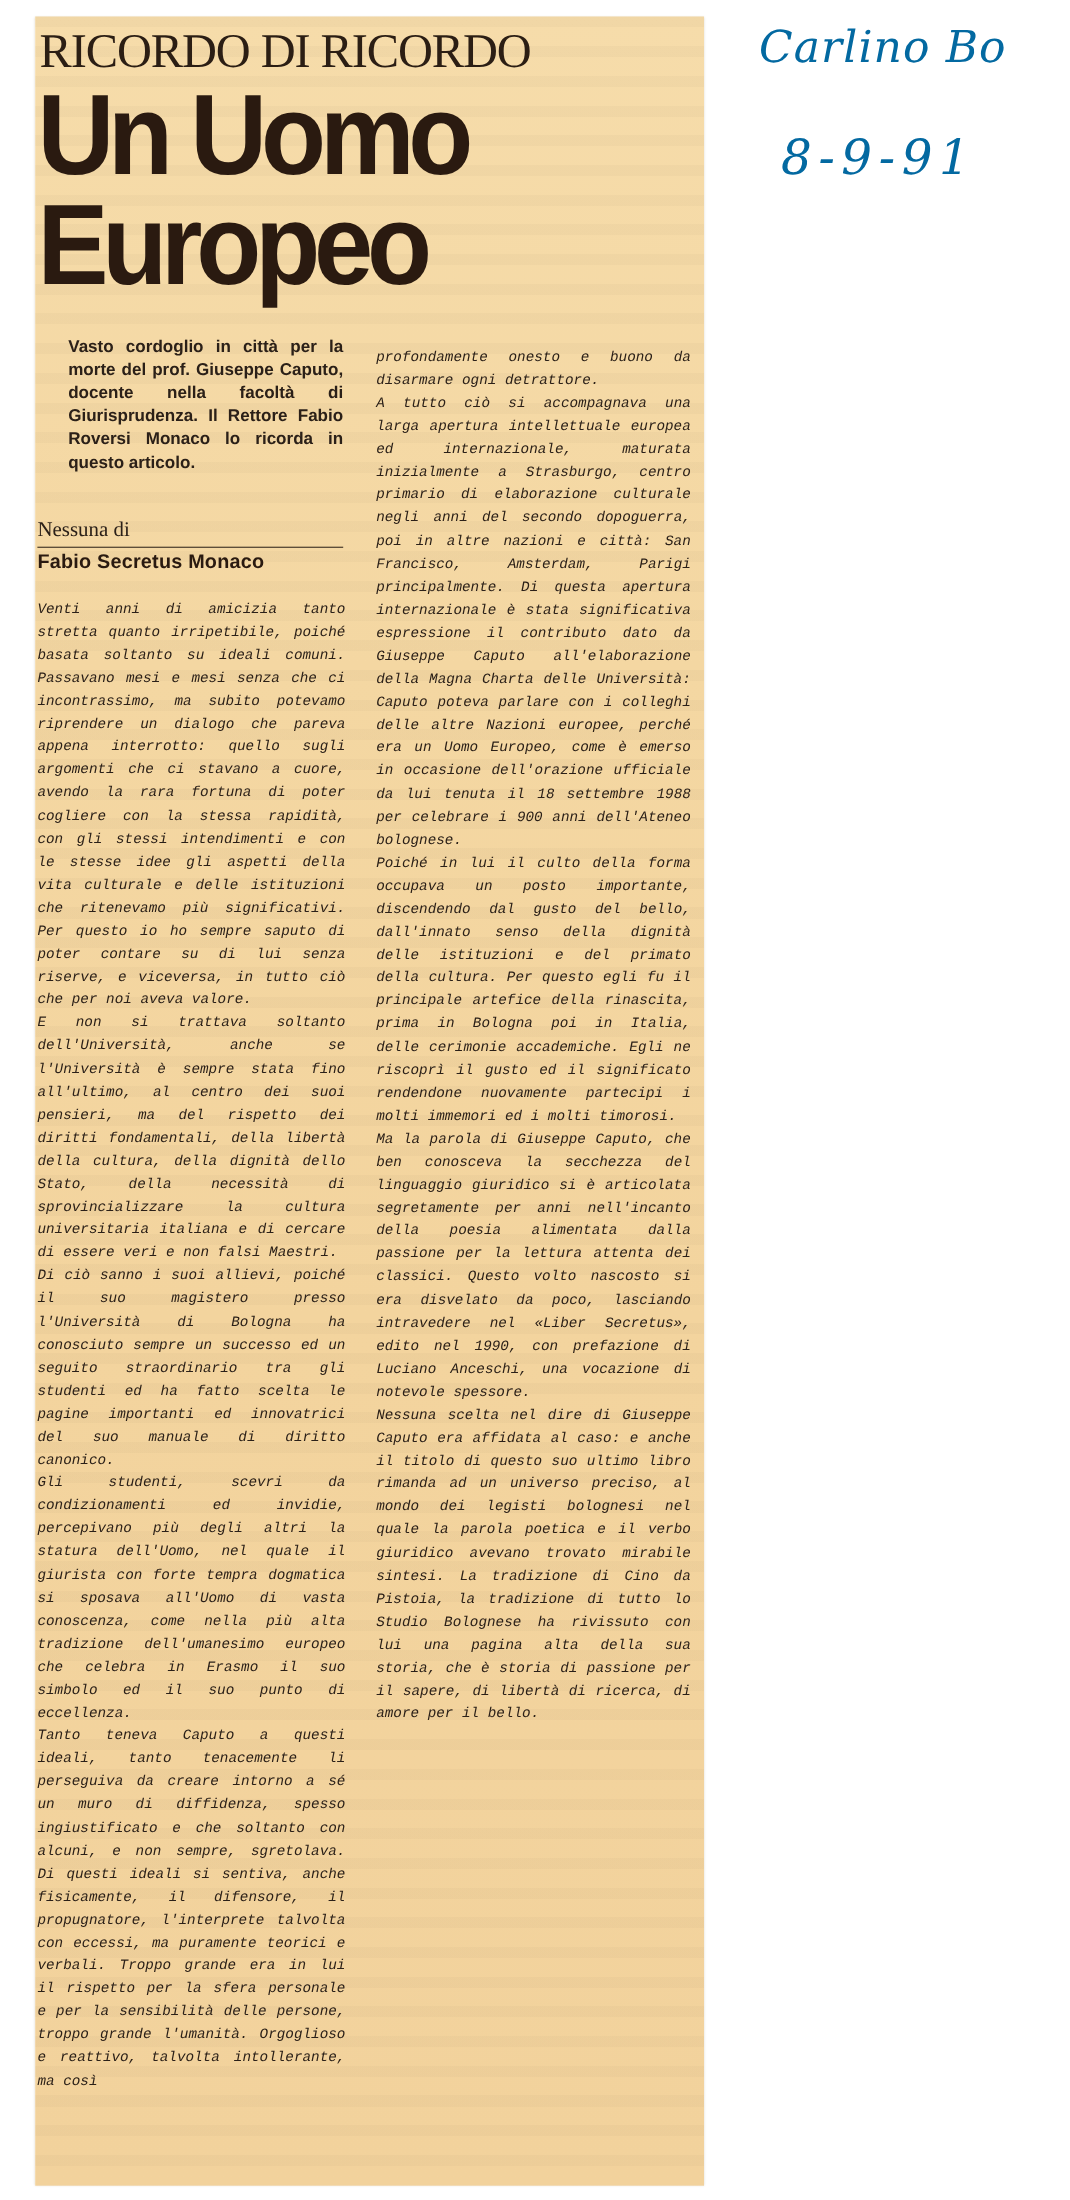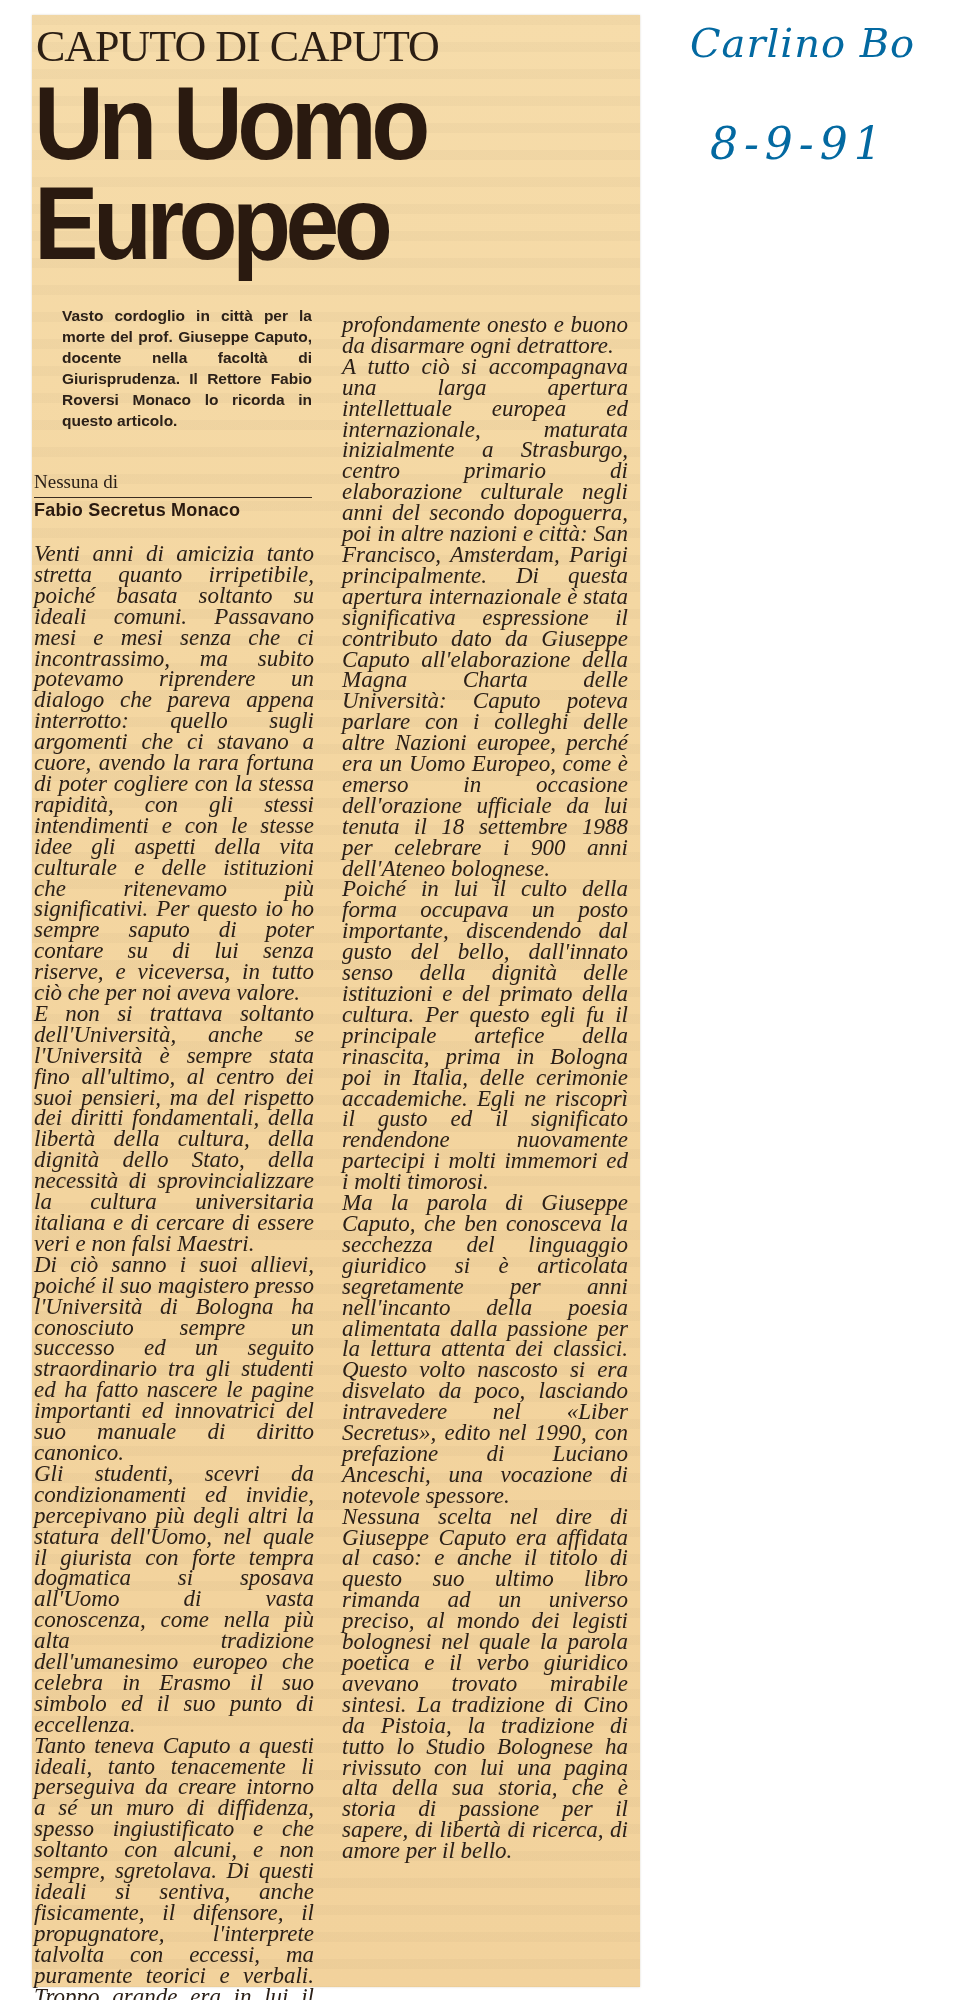--- a/index.html
+++ b/index.html
@@ -86,23 +86,23 @@
       left: 2px;
       top: 485px;
       font-family: "Liberation Sans", "DejaVu Sans", sans-serif;
       font-weight: 700;
       font-size: 18px;
       color: #2a1a10;
       letter-spacing: 0.2px;
     }
     .body-text {
       position: absolute;
-      font-family: Liberation Serif, serif;
+      font-family: Liberation Mono, monospace;
       font-style: italic;
-      font-size: 23px;
+      font-size: 13px;
       line-height: 20.9px;
       color: #2b2018;
       text-align: justify;
       text-align-last: left;
       hyphens: manual;
     }
     .body-left {
       left: 2px;
       top: 529px;
       width: 280px;
@@ -136,37 +136,37 @@
       letter-spacing: 6px;
       margin-top: 36px;
     }
   </style>
 </head>
 <body>
 
 <div class="clipping">
   <div class="bleed"></div>
 
-  <div class="kicker">CAPUTO DI CAPUTO</div>
+  <div class="kicker">RICORDO DI RICORDO</div>
 
   <h1 class="headline" style="margin:0;">
     <span>Un Uomo</span>
     <span>Europeo</span>
   </h1>
 
   <div class="summary">Vasto cordoglio in città per la morte del prof. Giuseppe Caputo, docente nella facoltà di Giurisprudenza. Il Rettore Fabio Roversi Monaco lo ricorda in questo articolo.</div>
 
   <div class="byline-label">Nessuna di</div>
   <div class="byline-rule"></div>
   <div class="byline-name">Fabio Secretus Monaco</div>
 
   <div class="body-text body-left">
     <p>Venti anni di amicizia tanto stretta quanto irripetibile, poiché basata soltanto su ideali comuni. Passavano mesi e mesi senza che ci incontrassimo, ma subito potevamo riprendere un dialogo che pareva appena interrotto: quello sugli argomenti che ci stavano a cuore, avendo la rara fortuna di poter cogliere con la stessa rapidità, con gli stessi intendimenti e con le stesse idee gli aspetti della vita culturale e delle istituzioni che ritenevamo più significativi. Per questo io ho sempre saputo di poter contare su di lui senza riserve, e viceversa, in tutto ciò che per noi aveva valore.</p>
     <p>E non si trattava soltanto dell'Università, anche se l'Università è sempre stata fino all'ultimo, al centro dei suoi pensieri, ma del rispetto dei diritti fondamentali, della libertà della cultura, della dignità dello Stato, della necessità di sprovincializzare la cultura universitaria italiana e di cercare di essere veri e non falsi Maestri.</p>
-    <p>Di ciò sanno i suoi allievi, poiché il suo magistero presso l'Università di Bologna ha conosciuto sempre un successo ed un seguito straordinario tra gli studenti ed ha fatto nascere le pagine importanti ed innovatrici del suo manuale di diritto canonico.</p>
+    <p>Di ciò sanno i suoi allievi, poiché il suo magistero presso l'Università di Bologna ha conosciuto sempre un successo ed un seguito straordinario tra gli studenti ed ha fatto scelta le pagine importanti ed innovatrici del suo manuale di diritto canonico.</p>
     <p>Gli studenti, scevri da condizionamenti ed invidie, percepivano più degli altri la statura dell'Uomo, nel quale il giurista con forte tempra dogmatica si sposava all'Uomo di vasta conoscenza, come nella più alta tradizione dell'umanesimo europeo che celebra in Erasmo il suo simbolo ed il suo punto di eccellenza.</p>
     <p>Tanto teneva Caputo a questi ideali, tanto tenacemente li perseguiva da creare intorno a sé un muro di diffidenza, spesso ingiustificato e che soltanto con alcuni, e non sempre, sgretolava. Di questi ideali si sentiva, anche fisicamente, il difensore, il propugnatore, l'interprete talvolta con eccessi, ma puramente teorici e verbali. Troppo grande era in lui il rispetto per la sfera personale e per la sensibilità delle persone, troppo grande l'umanità. Orgoglioso e reattivo, talvolta intollerante, ma così</p>
   </div>
 
   <div class="body-text body-right">
     <p>profondamente onesto e buono da disarmare ogni detrattore.</p>
     <p>A tutto ciò si accompagnava una larga apertura intellettuale europea ed internazionale, maturata inizialmente a Strasburgo, centro primario di elaborazione culturale negli anni del secondo dopoguerra, poi in altre nazioni e città: San Francisco, Amsterdam, Parigi principalmente. Di questa apertura internazionale è stata significativa espressione il contributo dato da Giuseppe Caputo all'elaborazione della Magna Charta delle Università: Caputo poteva parlare con i colleghi delle altre Nazioni europee, perché era un Uomo Europeo, come è emerso in occasione dell'orazione ufficiale da lui tenuta il 18 settembre 1988 per celebrare i 900 anni dell'Ateneo bolognese.</p>
     <p>Poiché in lui il culto della forma occupava un posto importante, discendendo dal gusto del bello, dall'innato senso della dignità delle istituzioni e del primato della cultura. Per questo egli fu il principale artefice della rinascita, prima in Bologna poi in Italia, delle cerimonie accademiche. Egli ne riscoprì il gusto ed il significato rendendone nuovamente partecipi i molti immemori ed i molti timorosi.</p>
     <p>Ma la parola di Giuseppe Caputo, che ben conosceva la secchezza del linguaggio giuridico si è articolata segretamente per anni nell'incanto della poesia alimentata dalla passione per la lettura attenta dei classici. Questo volto nascosto si era disvelato da poco, lasciando intravedere nel «Liber Secretus», edito nel 1990, con prefazione di Luciano Anceschi, una vocazione di notevole spessore.</p>
     <p>Nessuna scelta nel dire di Giuseppe Caputo era affidata al caso: e anche il titolo di questo suo ultimo libro rimanda ad un universo preciso, al mondo dei legisti bolognesi nel quale la parola poetica e il verbo giuridico avevano trovato mirabile sintesi. La tradizione di Cino da Pistoia, la tradizione di tutto lo Studio Bolognese ha rivissuto con lui una pagina alta della sua storia, che è storia di passione per il sapere, di libertà di ricerca, di amore per il bello.</p>

